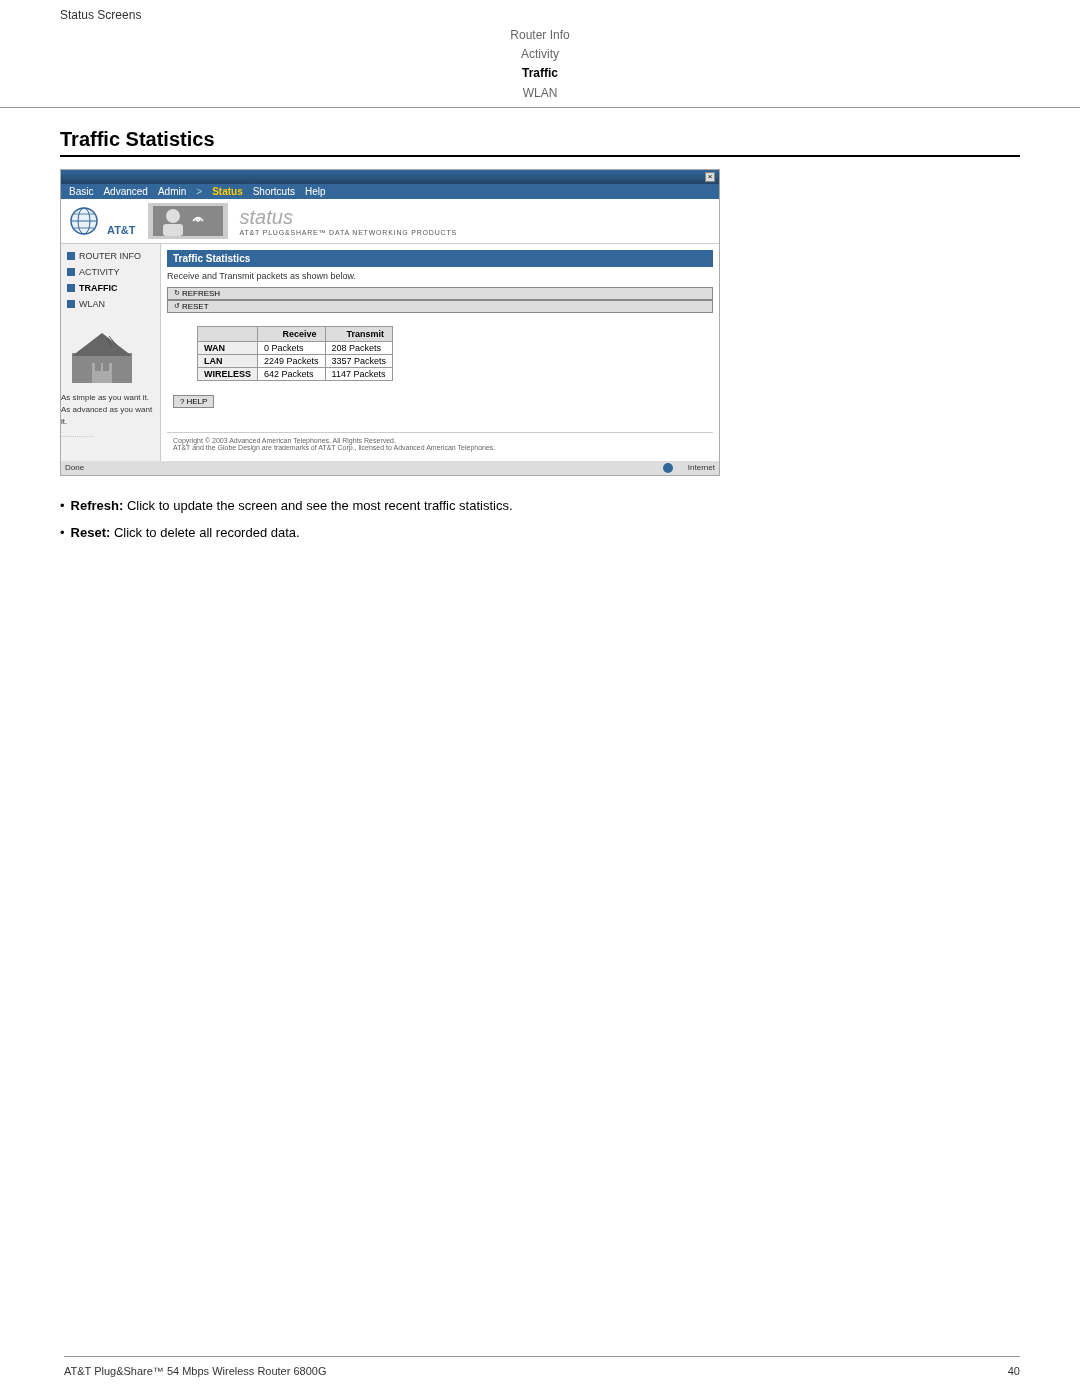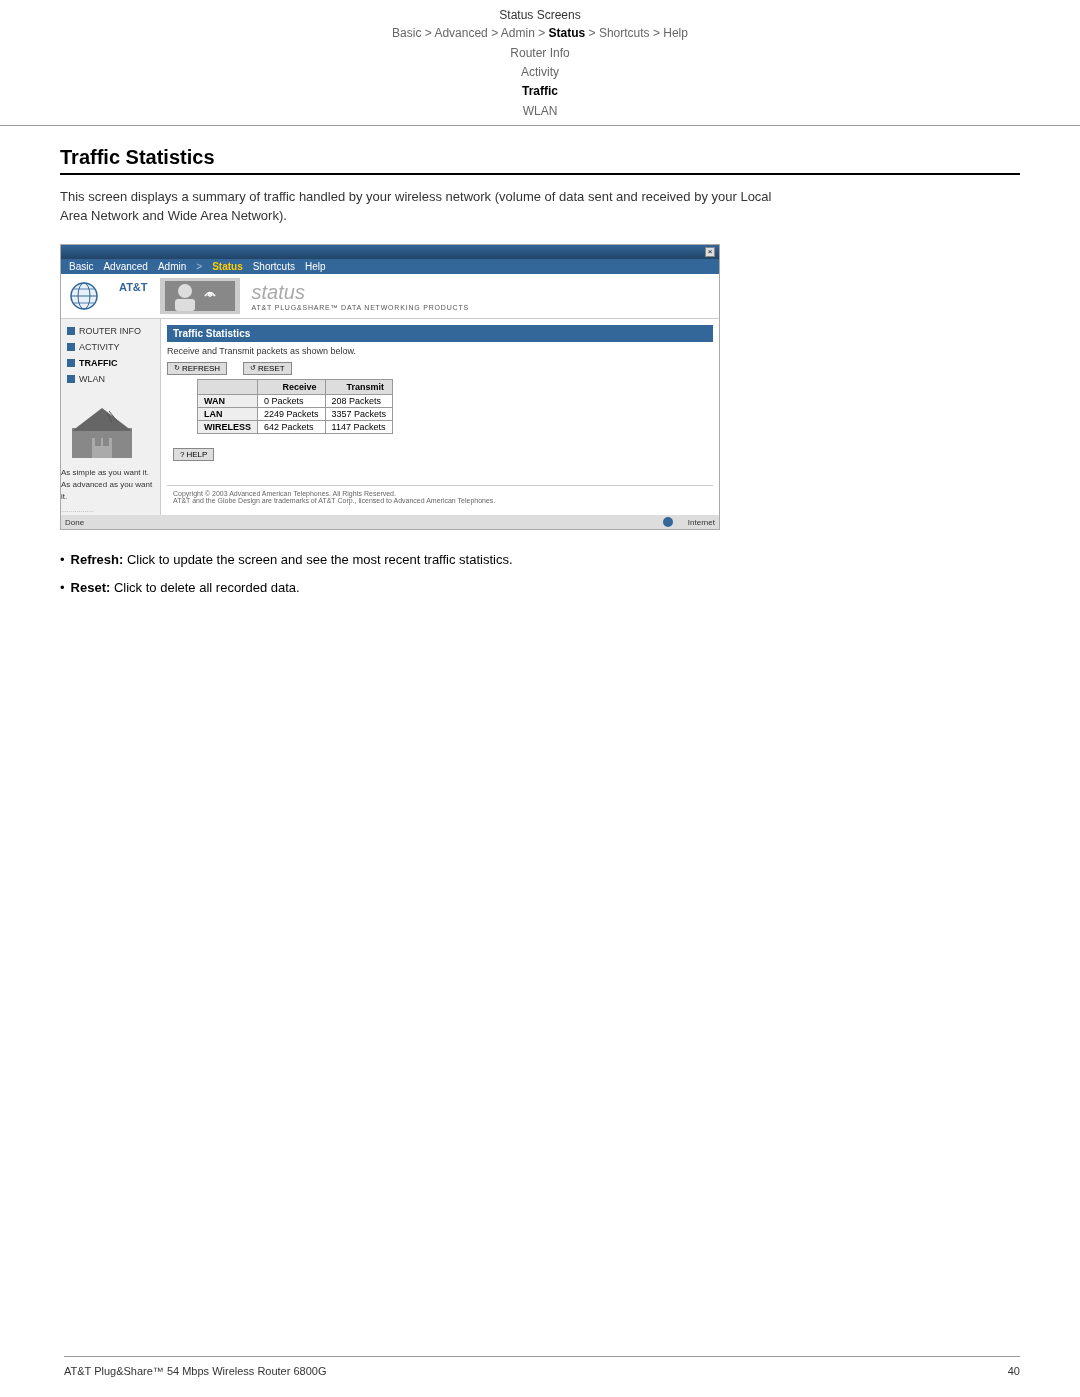--- a/index.html
+++ b/index.html
@@ -10,21 +10,20 @@
       color: #000;
       width: 1080px;
       min-height: 1397px;
       position: relative;
     }
 
     
     .top-bar {
       padding: 8px 60px 4px 60px;
       border-bottom: 1px solid #999;
-      text-align: center;
     }
     .top-bar .section-title {
       font-size: 12px;
       color: #333;
       margin-bottom: 4px;
     }
     .breadcrumb {
       font-size: 12px;
       color: #666;
       margin-bottom: 4px;
@@ -164,22 +163,23 @@
     }
 
     .traffic-desc {
       font-size: 9px;
       color: #333;
       margin-bottom: 6px;
     }
 
     .btn-row {
       display: flex;
-      gap: 16px;
-      margin-bottom: 4px;
+      gap: 0;
+      margin-bottom: 13px;
+      flex-direction: column;
     }
     .small-btn {
       background: #ddd;
       border: 1px solid #888;
       padding: 1px 6px;
       font-size: 8px;
       cursor: pointer;
       display: flex;
       align-items: center;
       gap: 2px;
@@ -283,66 +283,52 @@
     .footer-page {
       font-size: 11px;
       color: #333;
     }
   </style>
 </head>
 <body>
 
 <div class="top-bar">
   <div class="section-title">Status Screens</div>
-  <div class="breadcrumb">
-    <span>Basic</span>
-    <span> &gt; </span>
-    <span>Advanced</span>
-    <span> &gt; </span>
-    <span>Admin</span>
-    <span> &gt; </span>
-    <span class="current">Status</span>
-    <span> &gt; </span>
-    <span>Shortcuts</span>
-    <span> &gt; </span>
-    <span>Help</span>
-  </div>
   <div class="sub-nav">
     <a href="#">Router Info</a>
     <a href="#">Activity</a>
     <a href="#" class="active">Traffic</a>
     <a href="#">WLAN</a>
   </div>
 </div>
 
 <div class="main-content">
 
   <h1 class="page-heading">Traffic Statistics</h1>
 
-  <p class="description">This screen displays a summary of traffic handled by your wireless network (volume of data sent and received by your Local Area Network and Wide Area Network).</p>
 
   <div class="router-ui">
 
     <div class="router-ui-topbar">
       <div class="close-box">×</div>
     </div>
 
     <div class="router-nav">
       <span>Basic</span>
       <span>Advanced</span>
       <span>Admin</span>
       <span class="arrow">&gt;</span>
       <span class="active-nav">Status</span>
       <span>Shortcuts</span>
       <span>Help</span>
     </div>
 
     <div style="display:flex; align-items:center; background:#fff; border-bottom:1px solid #ccc; padding:4px 8px; gap:12px;">
 
-      <div style="display:flex; align-items:flex-start; gap:20px;">
+      <div style="display:flex; align-items:flex-end; gap:8px;">
 
         <svg width="30" height="30" viewBox="0 0 30 30">
           <ellipse cx="15" cy="15" rx="13" ry="13" fill="#e8f0f8" stroke="#336699" stroke-width="1.5"></ellipse>
           <ellipse cx="15" cy="15" rx="6" ry="13" fill="none" stroke="#336699" stroke-width="1"></ellipse>
           <line x1="2" y1="15" x2="28" y2="15" stroke="#336699" stroke-width="1"></line>
           <line x1="5" y1="8" x2="25" y2="8" stroke="#336699" stroke-width="0.8"></line>
           <line x1="5" y1="22" x2="25" y2="22" stroke="#336699" stroke-width="0.8"></line>
         </svg>
         <span style="font-size:11px; font-weight:bold; color:#336699;">AT&amp;T</span>
       </div>

